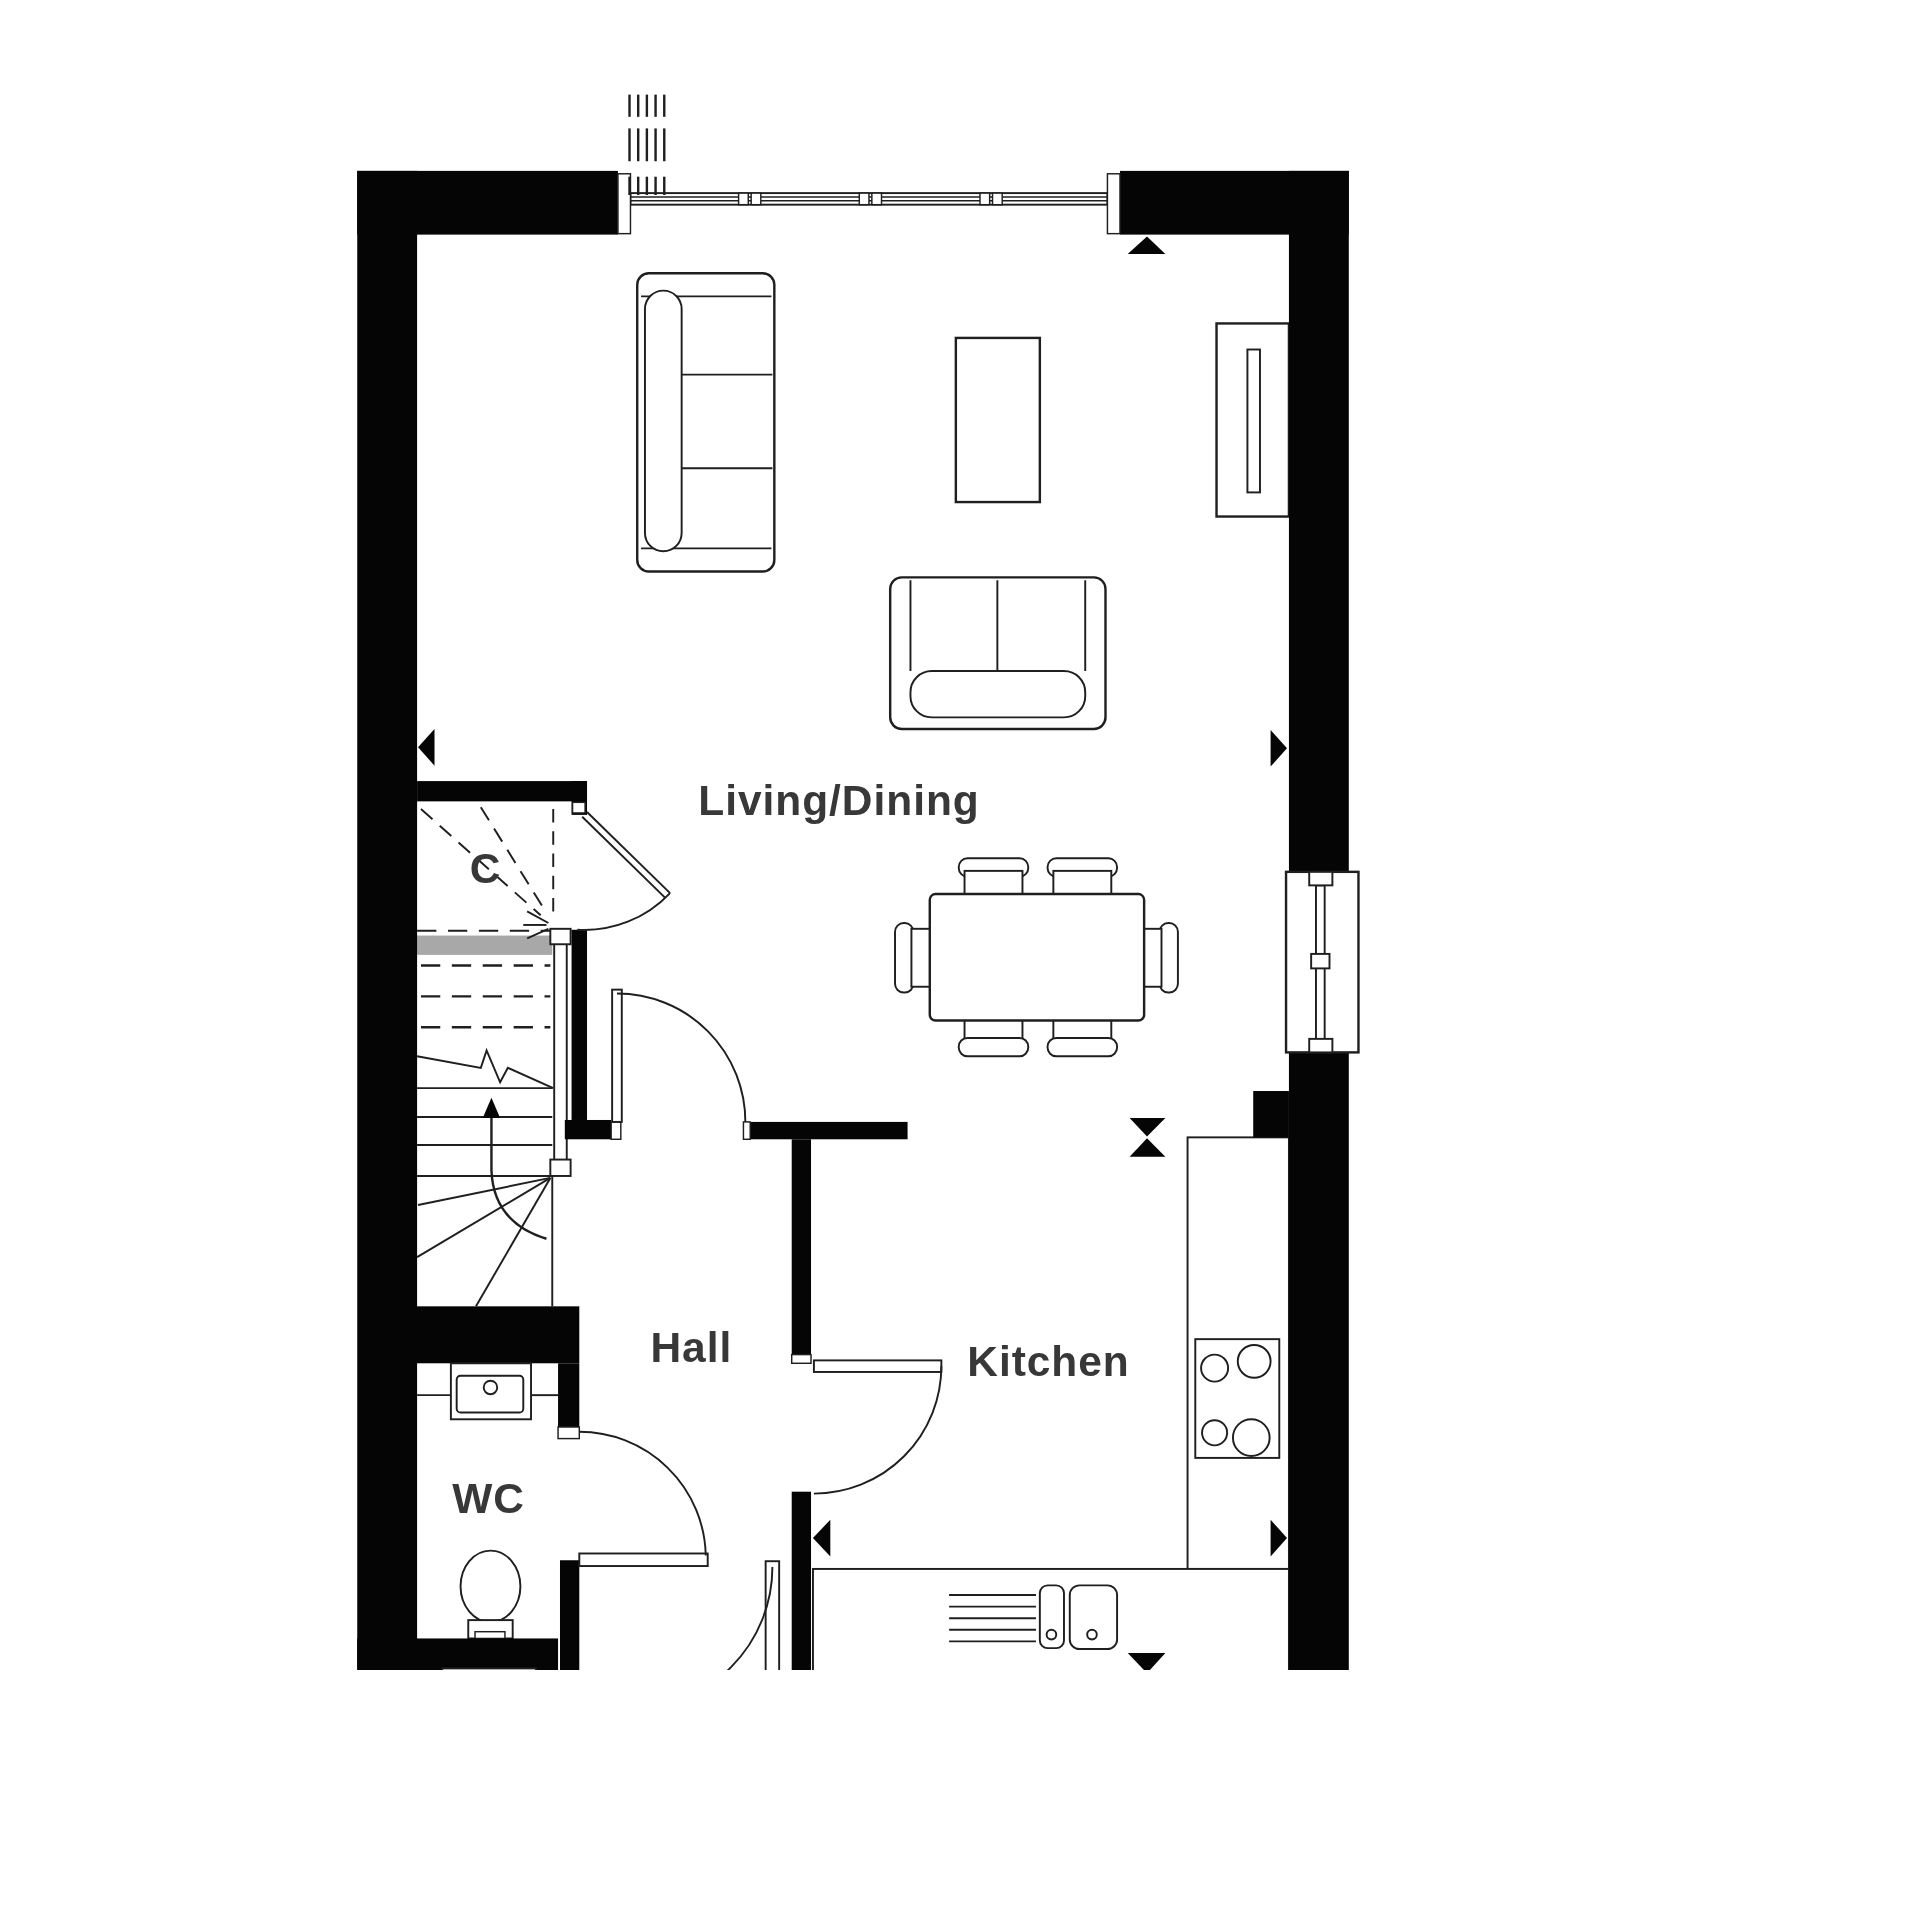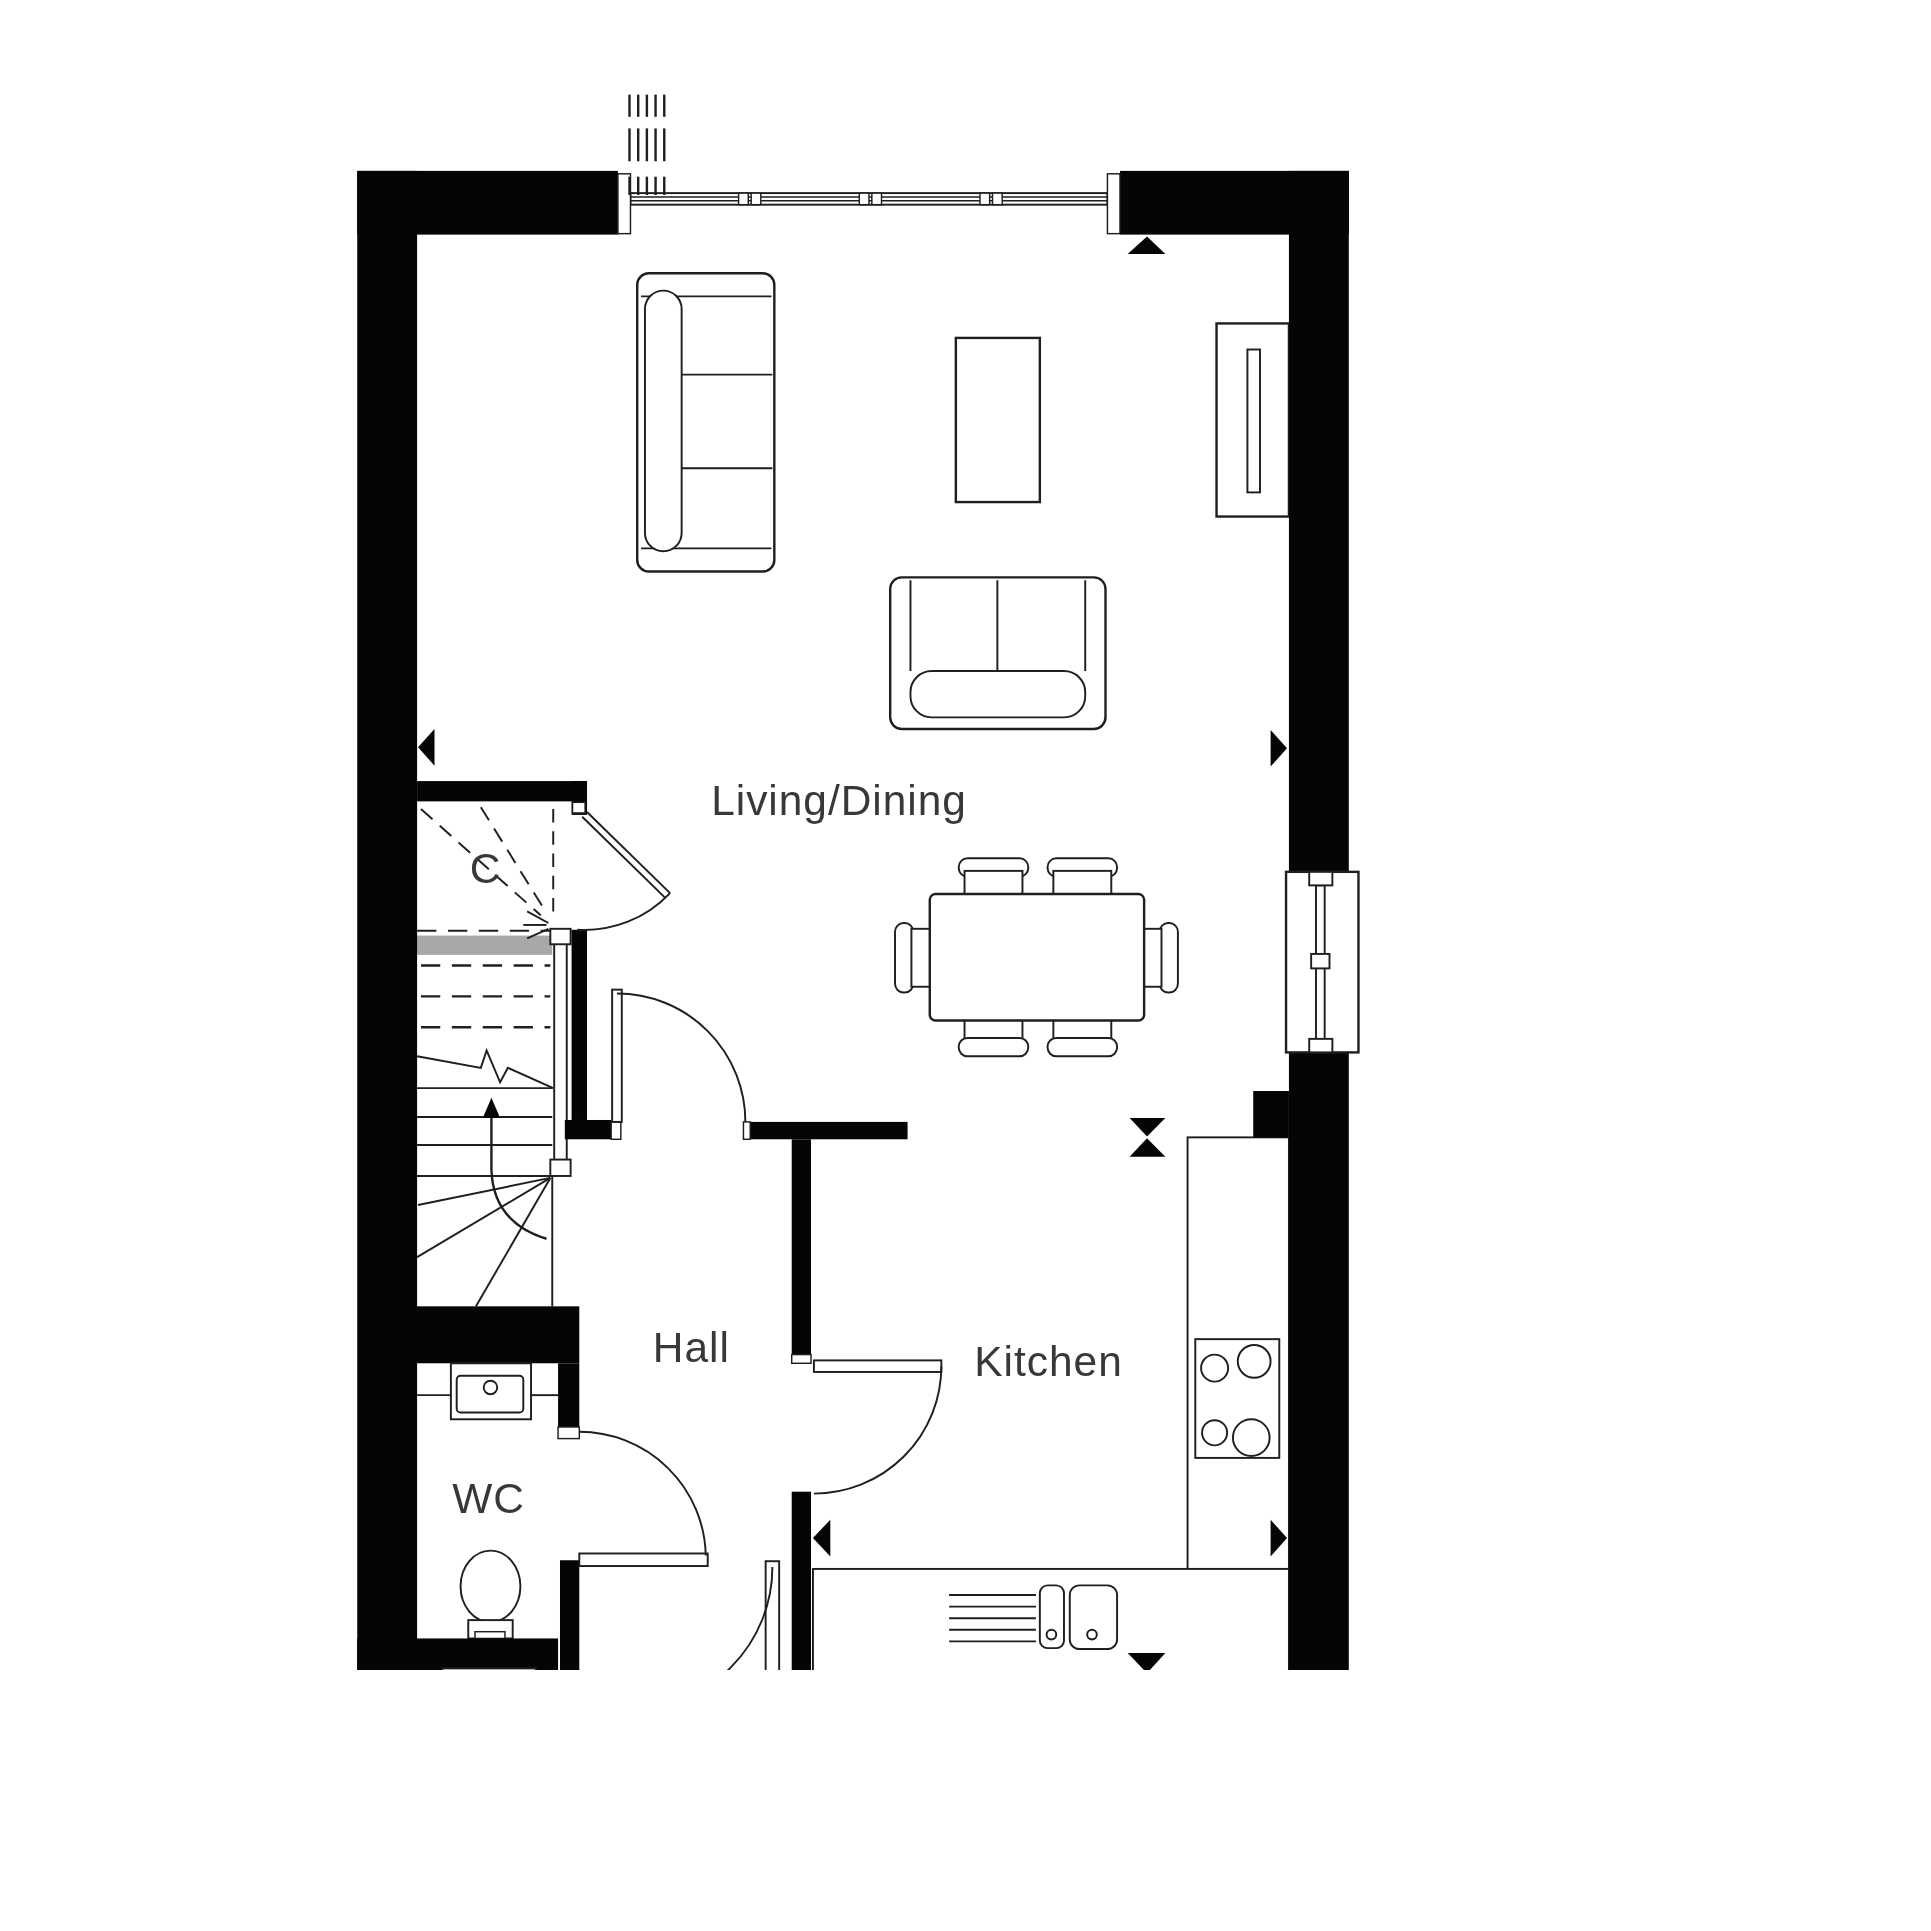--- a/index.html
+++ b/index.html
@@ -1,16 +1,16 @@
 <!DOCTYPE html>
 <html><head>
 <meta charset="utf-8">
 <style>
   html,body{margin:0;padding:0;background:#ffffff;}
-  .page{width:1931px;height:1670px;background:#0369a1;position:relative;}
+  .page{width:1931px;height:1670px;background:#0369a1;position:relative;font-weight:bold;}
   svg{display:block;}
   text{font-family:"Liberation Sans", sans-serif;letter-spacing:1px;}
 </style>
 </head>
 <body>
 
 <div class="page">
   <svg id="plan" xmlns="http://www.w3.org/2000/svg" width="1931" height="1931" viewBox="0 0 2000 2000" style="background: rgb(255, 255, 255);">
       <rect x="1230" y="1178" width="105" height="447" rx="0" fill="#ffffff" stroke="#1f1f1f" stroke-width="2"></rect>
       <rect x="842" y="1625" width="493" height="107" rx="0" fill="#ffffff" stroke="#1f1f1f" stroke-width="2"></rect>

